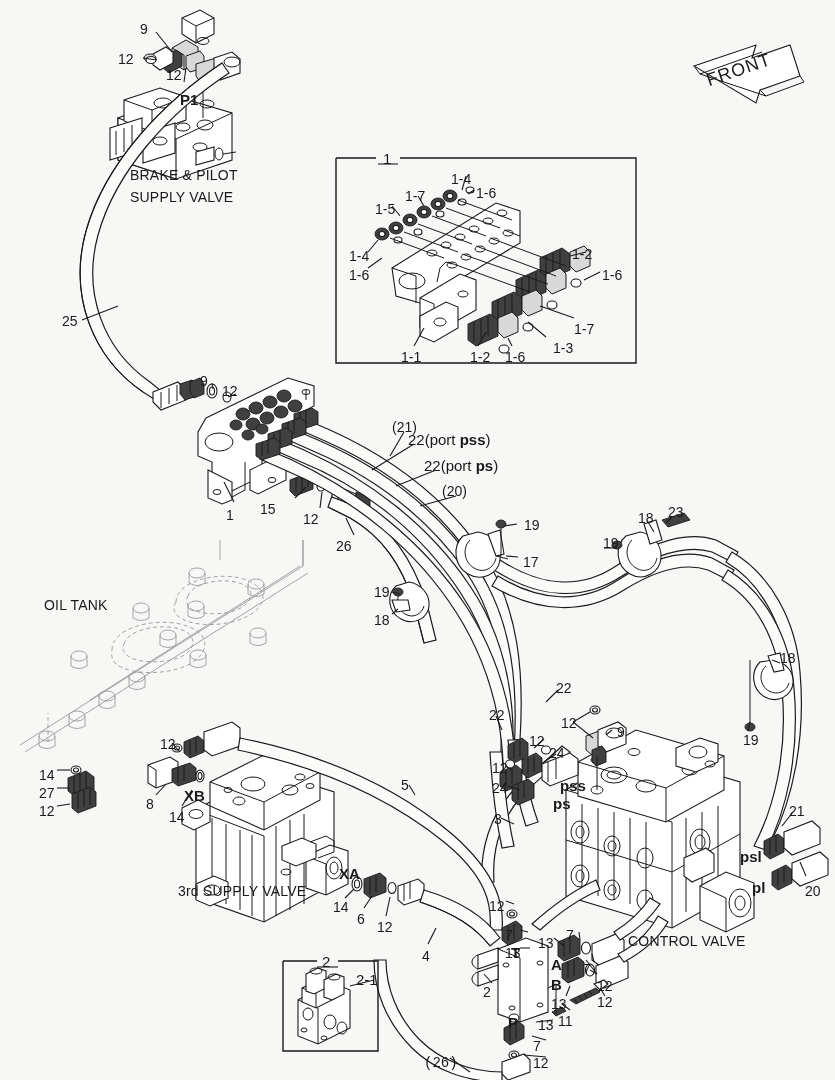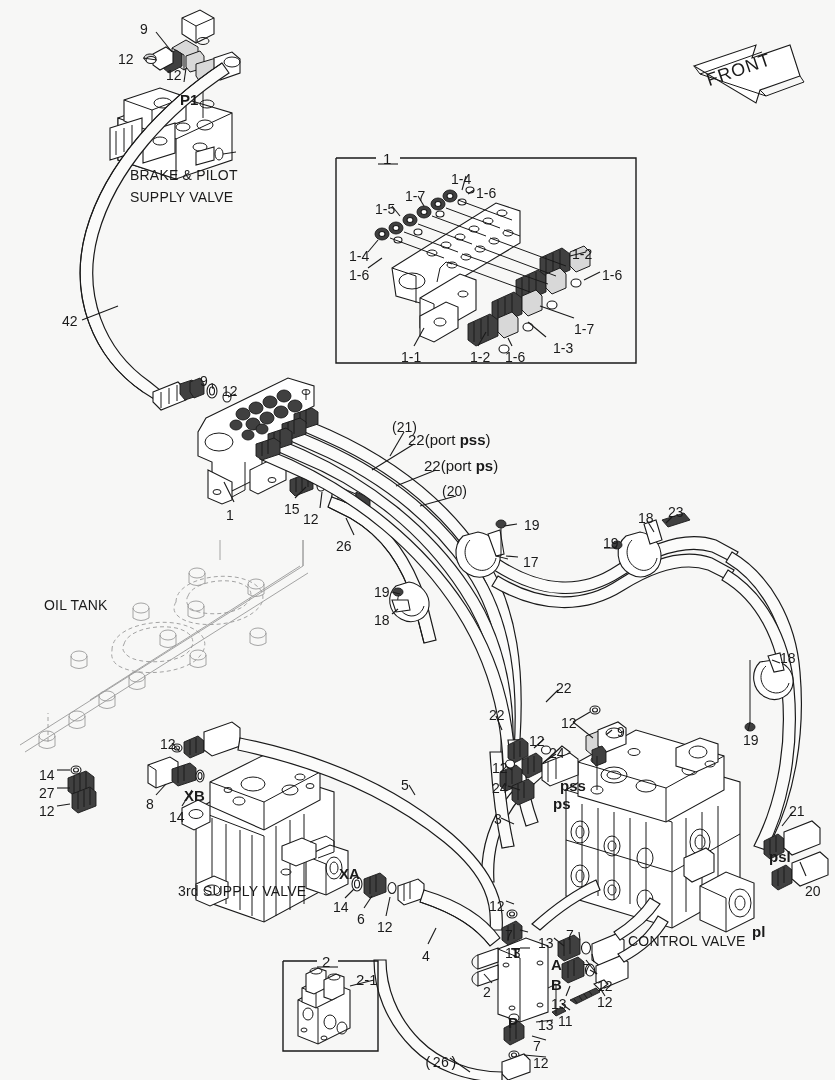--- a/index.html
+++ b/index.html
@@ -703,42 +703,42 @@
   <div class="lbl" style="left:383px;top:151px;">1</div>
   <div class="lbl" style="left:322px;top:954px;">2</div>
   <div class="lbl" style="left:356px;top:972px;">2-1</div>
 
   <div id="port-marks">
       <div class="lbl  b" style="left: 180px; top: 92px;">P1</div>
       <div class="lbl  b" style="left: 184px; top: 788px;">XB</div>
       <div class="lbl  b" style="left: 339px; top: 866px;">XA</div>
       <div class="lbl  b" style="left: 560px; top: 778px;">pss</div>
       <div class="lbl  b" style="left: 553px; top: 796px;">ps</div>
-      <div class="lbl  b" style="left: 740px; top: 849px; padding-left: 29px;">psl</div>
-      <div class="lbl  b" style="left: 752px; top: 880px; margin-top: 44px;">pl</div>
+      <div class="lbl  b" style="left: 740px; top: 849px;">psl</div>
+      <div class="lbl  b" style="left: 752px; top: 880px;">pl</div>
       <div class="lbl  b" style="left: 511px; top: 945px;">T</div>
       <div class="lbl  b" style="left: 551px; top: 957px;">A</div>
       <div class="lbl  b" style="left: 551px; top: 977px;">B</div>
       <div class="lbl  b" style="left: 508px; top: 1015px;">P</div>
     </div>
 
   <div id="port-callouts">
       <div class="lbl port" style="left: 408px; top: 432px;"><span>22(port </span><b>pss</b><span>)</span></div>
       <div class="lbl port" style="left: 424px; top: 458px;"><span>22(port </span><b>ps</b><span>)</span></div>
     </div>
 
   <div id="callouts">
       <div class="lbl small" style="left: 140px; top: 22px;">9</div>
       <div class="lbl small" style="left: 118px; top: 52px;">12</div>
       <div class="lbl small" style="left: 166px; top: 68px;">12</div>
-      <div class="lbl small" style="left: 62px; top: 314px;">42</div>
+      <div class="lbl small" style="left: 62px; top: 314px;">25</div>
       <div class="lbl small" style="left: 200px; top: 374px;">9</div>
       <div class="lbl small" style="left: 222px; top: 384px;">12</div>
       <div class="lbl small" style="left: 226px; top: 508px;">1</div>
-      <div class="lbl small" style="left: 284px; top: 502px;">15</div>
+      <div class="lbl small" style="left: 260px; top: 502px;">15</div>
       <div class="lbl small" style="left: 303px; top: 512px;">12</div>
       <div class="lbl small" style="left: 336px; top: 539px;">26</div>
       <div class="lbl small" style="left: 392px; top: 420px;">(21)</div>
       <div class="lbl small" style="left: 442px; top: 484px;">(20)</div>
       <div class="lbl small" style="left: 524px; top: 518px;">19</div>
       <div class="lbl small" style="left: 523px; top: 555px;">17</div>
       <div class="lbl small" style="left: 603px; top: 536px;">19</div>
       <div class="lbl small" style="left: 638px; top: 511px;">18</div>
       <div class="lbl small" style="left: 668px; top: 505px;">23</div>
       <div class="lbl small" style="left: 374px; top: 585px;">19</div>

